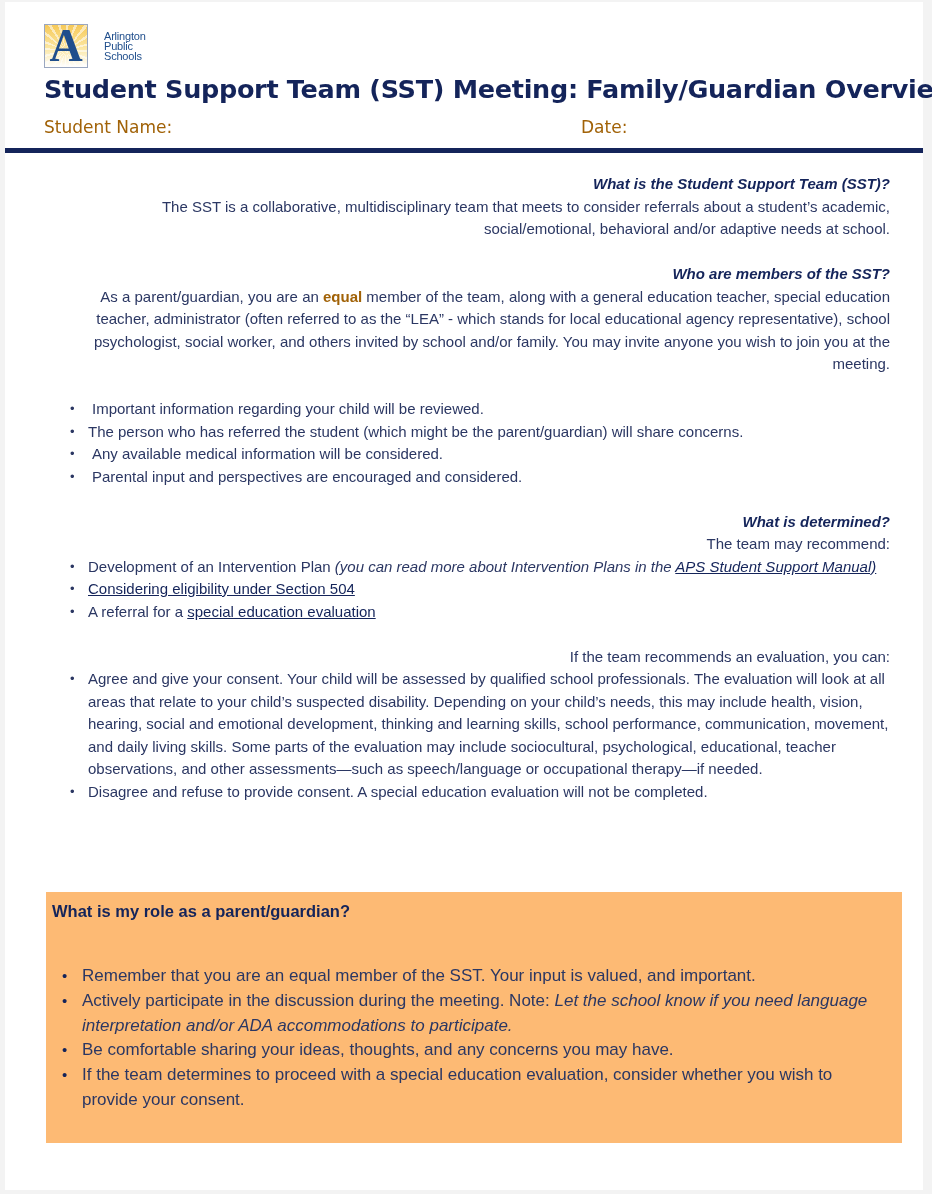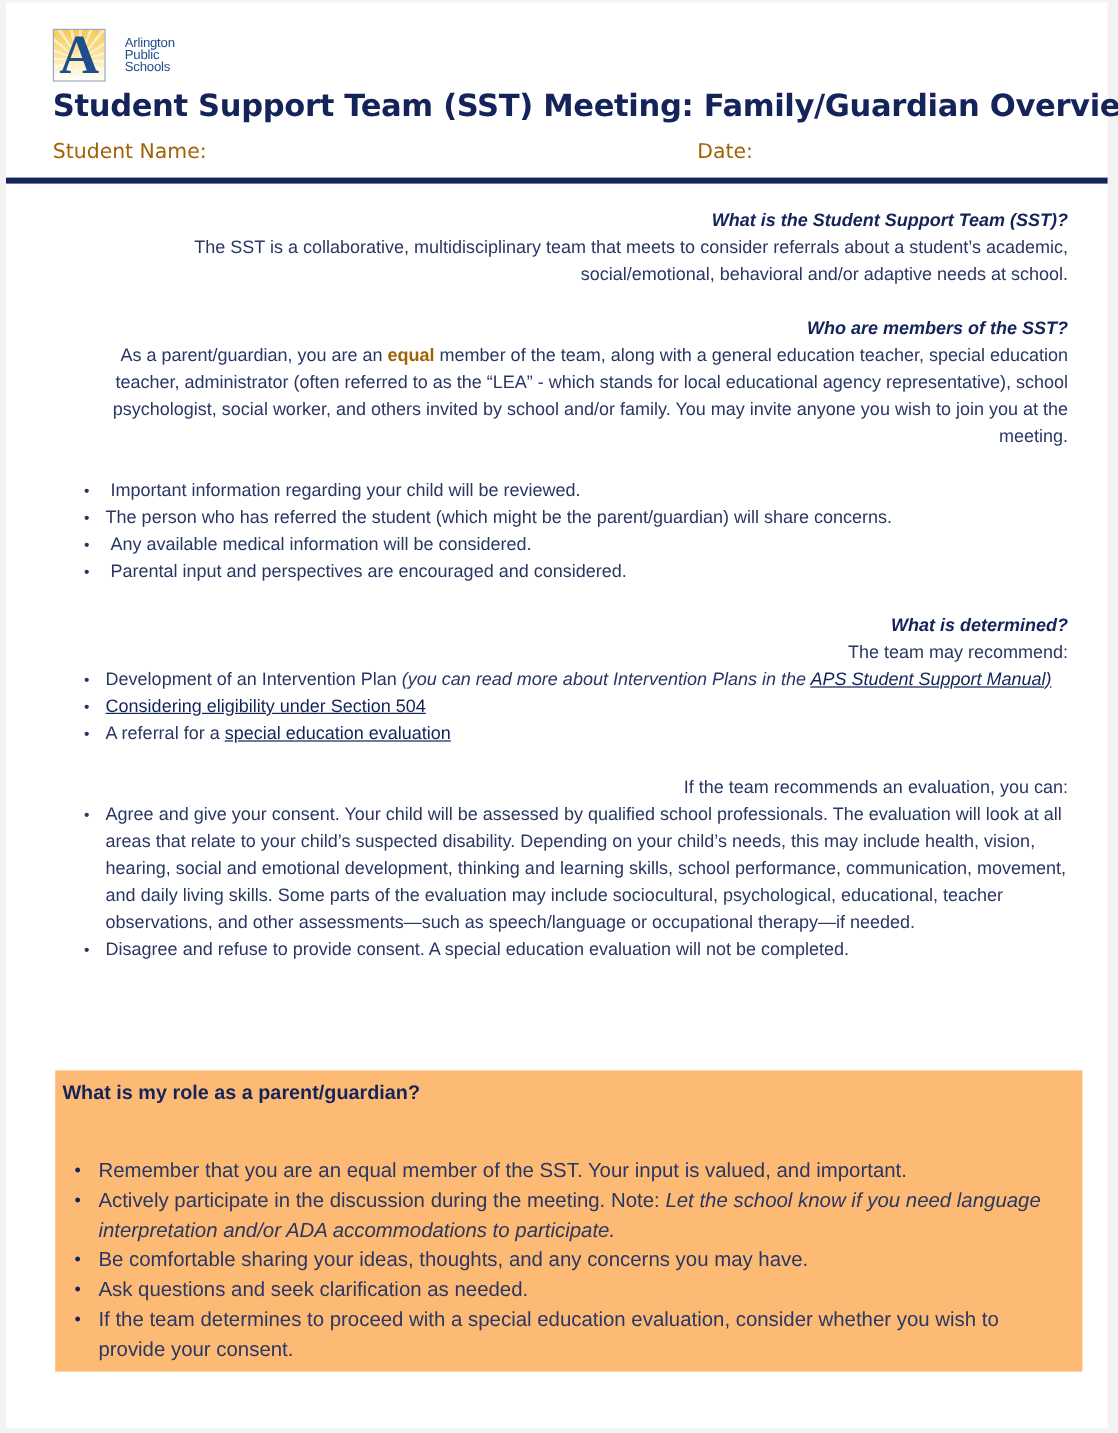--- a/index.html
+++ b/index.html
@@ -95,16 +95,15 @@
     <li><span>Disagree and refuse to provide consent. A special education evaluation will not be completed.</span></li>
   </ul>
 </div>
 
 <div class="role-box">
   <div class="role-title">What is my role as a parent/guardian?</div>
   <ul class="role-list">
     <li><span>Remember that you are an equal member of the SST. Your input is valued, and important.</span></li>
     <li><span>Actively participate in the discussion during the meeting. Note: </span><em>Let the school know if you need language interpretation and/or ADA accommodations to participate.</em></li>
     <li><span>Be comfortable sharing your ideas, thoughts, and any concerns you may have.</span></li>
-    <li><span>Ask questions and seek clarification as needed.</span></li>
     <li><span>If the team determines to proceed with a special education evaluation, consider whether you wish to provide your consent.</span></li>
   </ul>
 </div>
 
 </body></html>

